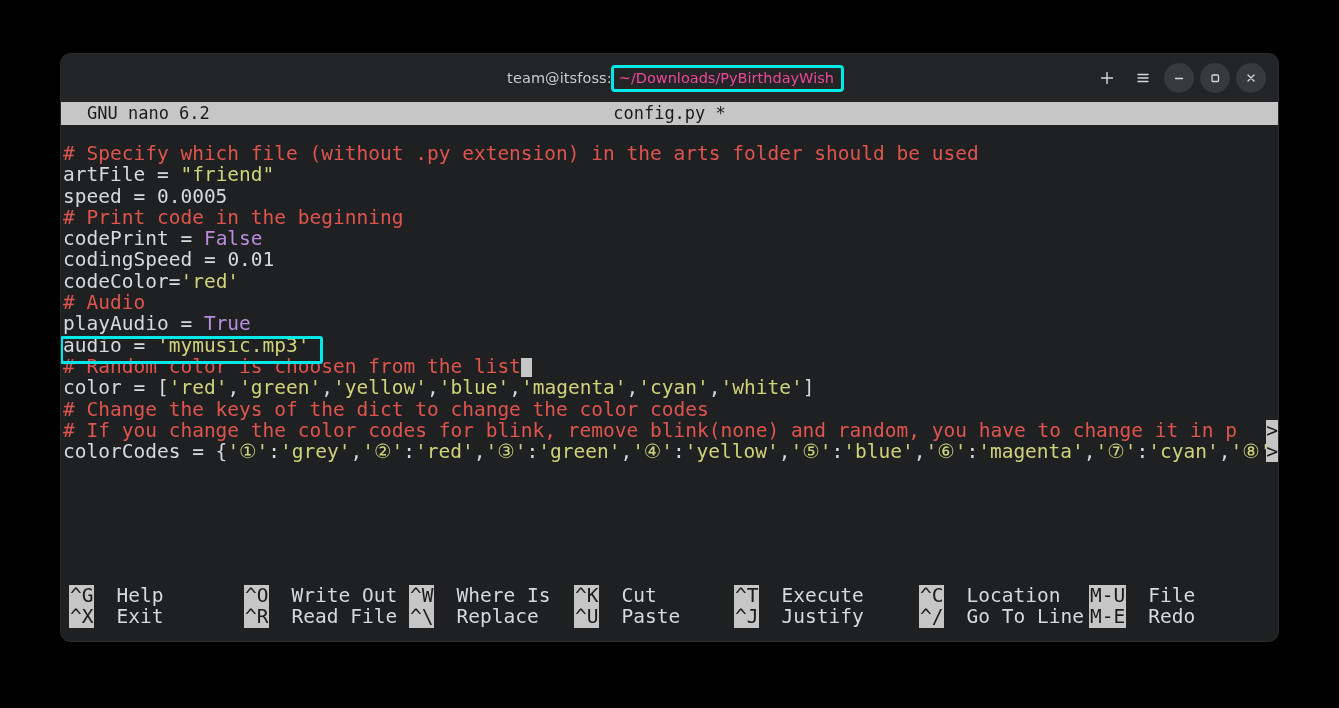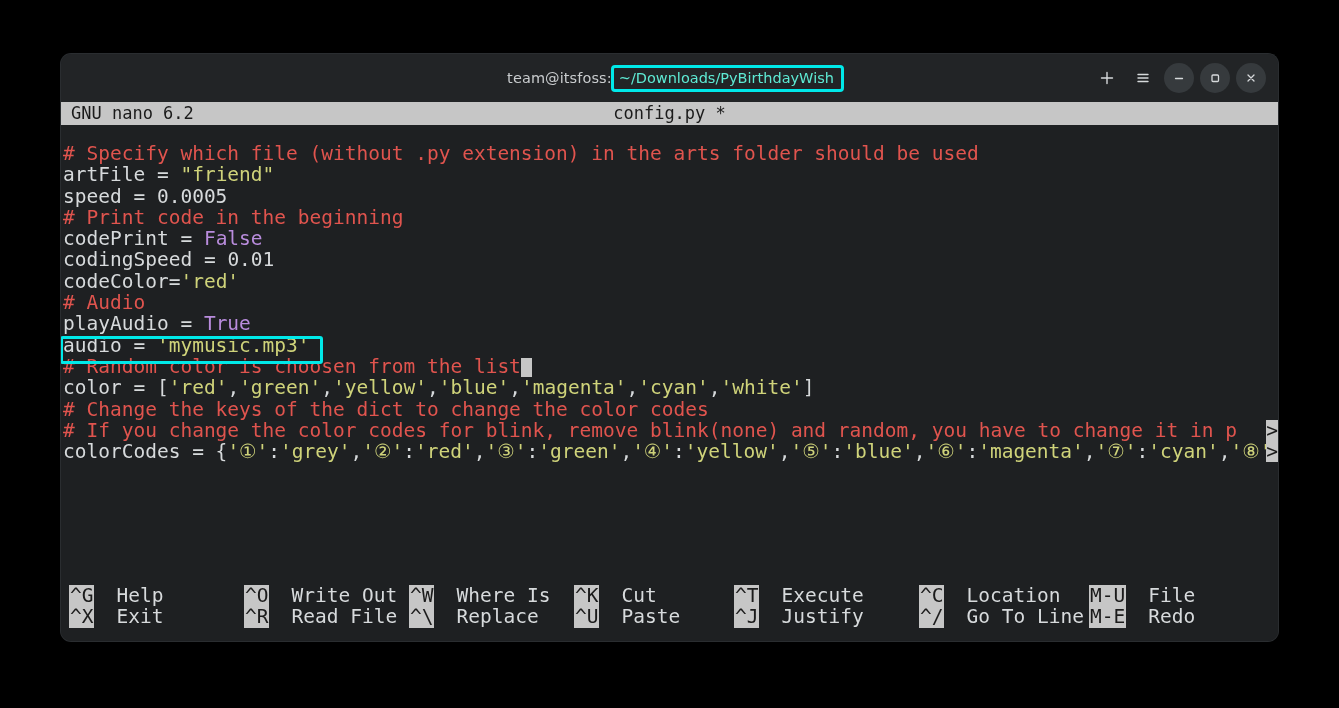--- a/index.html
+++ b/index.html
@@ -55,21 +55,21 @@
     letter-spacing: 0.1px;
   }
   #title-path-box {
     border: 3px solid #00e9e9;
     border-radius: 4px;
     padding: 2px 7px 3px 5px;
     margin-left: -1px;
     line-height: 1;
   }
   #title-path-box span {
-    color: #5eead4;
+    color: #ec4899;
     font-size: 14.5px;
     font-family: "DejaVu Sans", sans-serif;
   }
   #win-controls {
     position: absolute;
     right: 12px;
     top: 0;
     height: 48px;
     display: flex;
     align-items: center;
@@ -94,21 +94,21 @@
     flex: 0 0 23px;
     height: 23px;
     background: #c6c6c6;
     color: #1b1b1b;
     font-family: "DejaVu Sans Mono", monospace;
     font-size: 17px;
     line-height: 23px;
     position: relative;
     white-space: pre;
   }
-  #nano-version { position: absolute; left: 10px; top: 0; }
+  #nano-version { position: absolute; left: 26px; top: 0; }
   #nano-filename { position: absolute; left: 50%; transform: translateX(-50%); top: 0; }
 
   
   #editor {
     flex: 1 1 auto;
     background: #1e2022;
     position: relative;
     overflow: hidden;
     padding-top: 18px;
   }

